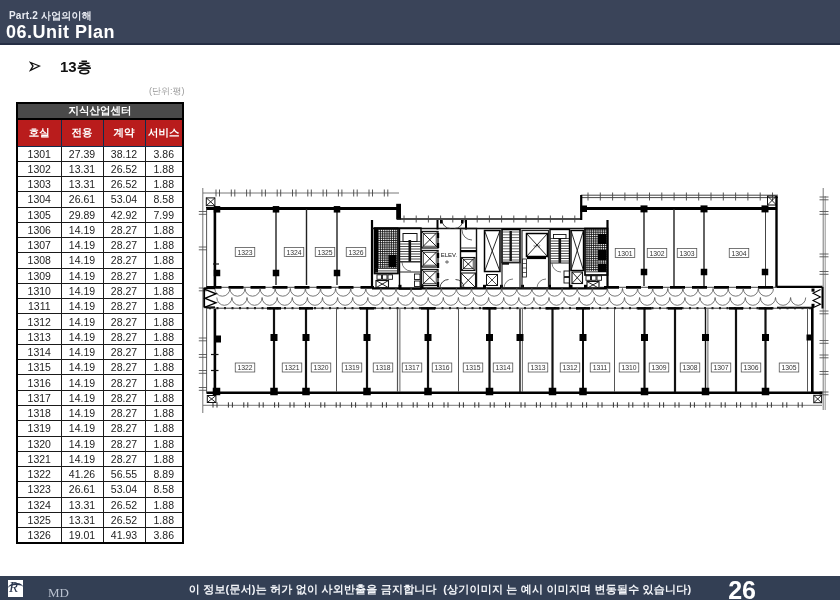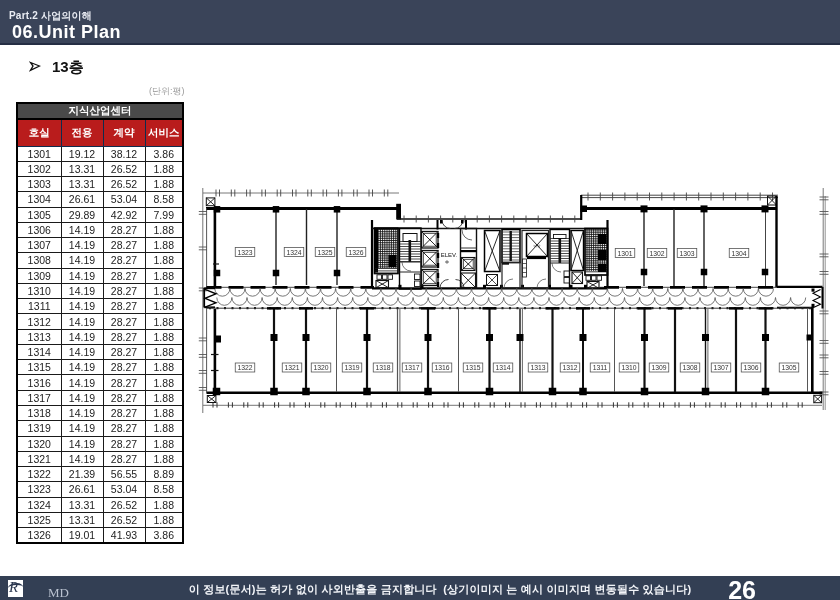--- a/index.html
+++ b/index.html
@@ -5,23 +5,23 @@
 <style>
   * { margin:0; padding:0; box-sizing:border-box; }
   html,body { width:840px; height:600px; background:#fff; overflow:hidden;
     font-family:"Liberation Sans", sans-serif; }
   .page { position:relative; width:764px; height:600px; background:#fff; }
   .topbar { position:absolute; left:0; top:0; width:840px; height:45px;
     background:#3a4459;
     border-bottom:2px solid #252e44; }
   .part { position:absolute; left:9px; top:9px; font-size:10px; font-weight:bold;
     color:#e9ecf3; letter-spacing:.2px; }
-  .titl { position:absolute; left:12px; top:22px; font-size:18px; font-weight:bold;
+  .titl { position:absolute; left:6px; top:22px; font-size:18px; font-weight:bold;
     color:#fff; letter-spacing:.5px; }
-  .h13 { position:absolute; left:52px; top:58px; font-size:15px; font-weight:bold; color:#111; }
+  .h13 { position:absolute; left:60px; top:58px; font-size:15px; font-weight:bold; color:#111; }
   .arrsvg { position:absolute; left:29px; top:61px; }
   .unit-note { position:absolute; left:149px; top:85px; font-size:9px; color:#9a9a9a; }
   table.t { position:absolute; left:16px; top:102px; border-collapse:collapse;
     table-layout:fixed; width:168px; border:2px solid #000; }
   table.t td, table.t th { border:1px solid #1a1a1a; text-align:center; vertical-align:middle;
     padding:0; overflow:hidden; }
   table.t .cap { background:#4a4a4a; color:#fff; font-size:10.5px; font-weight:bold; height:16px;
     border:2px solid #000; }
   table.t .hd th { background:#b91c1c; color:#fff; font-size:10.5px; font-weight:bold; height:27px;
     border:1.6px solid #0e2c4e; }
@@ -68,21 +68,21 @@
           <td class="cap" colspan="4">지식산업센터</td>
         </tr>
     <tr class="hd">
           <th style="width:48px">호실</th>
           <th style="width:42px">전용</th>
           <th style="width:42px">계약</th>
           <th>서비스</th>
         </tr>
 <tr>
           <td>1301</td>
-          <td>19.12</td>
+          <td>27.39</td>
           <td>38.12</td>
           <td>3.86</td>
         </tr>
 <tr>
           <td>1302</td>
           <td>13.31</td>
           <td>26.52</td>
           <td>1.88</td>
         </tr>
 <tr>
@@ -194,21 +194,21 @@
           <td>1.88</td>
         </tr>
 <tr>
           <td>1321</td>
           <td>14.19</td>
           <td>28.27</td>
           <td>1.88</td>
         </tr>
 <tr>
           <td>1322</td>
-          <td>21.39</td>
+          <td>41.26</td>
           <td>56.55</td>
           <td>8.89</td>
         </tr>
 <tr>
           <td>1323</td>
           <td>26.61</td>
           <td>53.04</td>
           <td>8.58</td>
         </tr>
 <tr>

